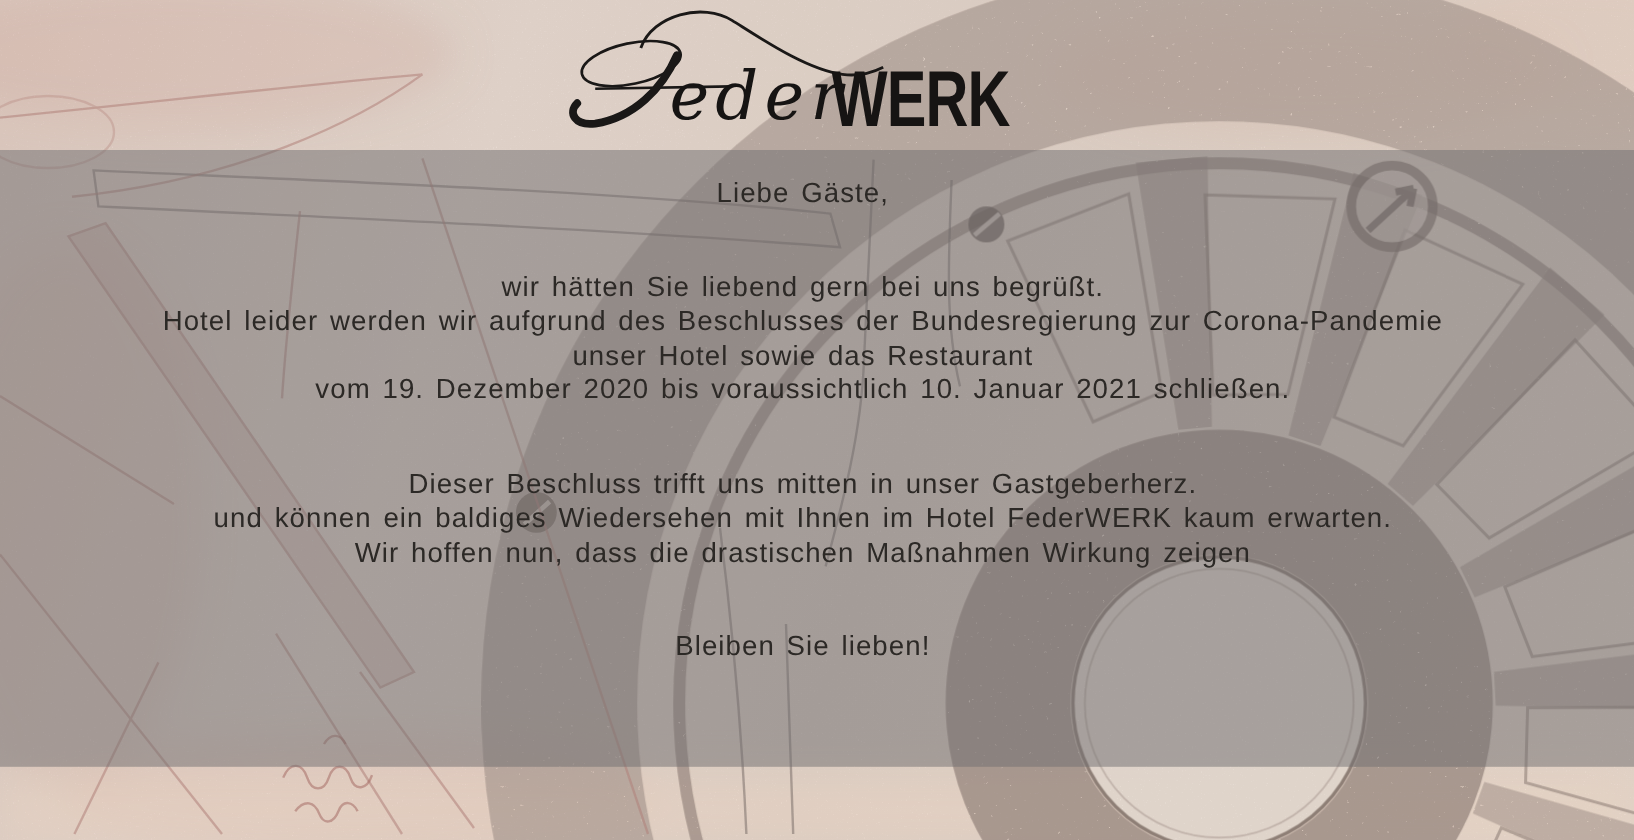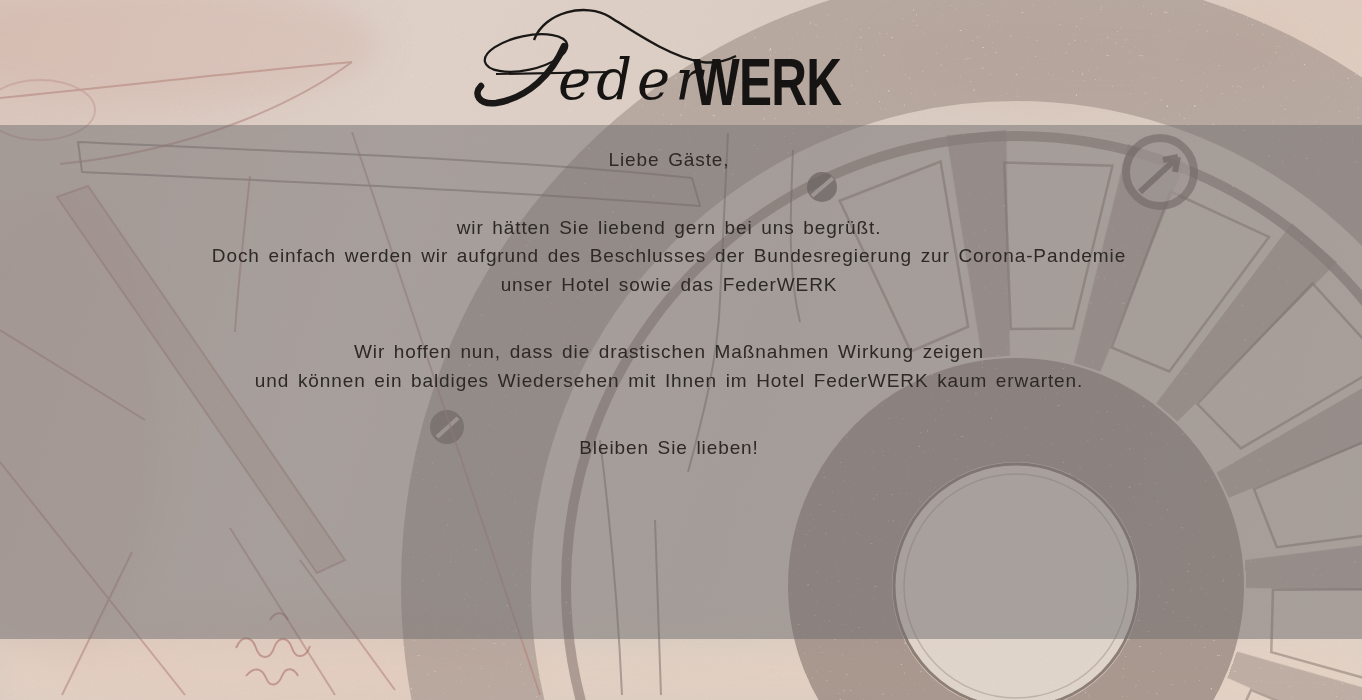--- a/index.html
+++ b/index.html
@@ -45,26 +45,26 @@
   .logo-wrap svg{display:block;}
   .message{
     position:absolute;
     top:125px;
     left:0;
     width:100%;
     padding:21px 24px 0 0;
     box-sizing:border-box;
     text-align:center;
     color:var(--text);
-    font-size:19px;
+    font-size:23px;
     line-height:28.5px;
     letter-spacing:0.9px;
     word-spacing:2.5px;
   }
-  .para{margin-top:39px;}
+  .para{margin-top:50px;}
   .line{white-space:nowrap;}
 </style>
 </head>
 <body>
 
 <div class="stage">
 
   <svg class="sketch-layer" width="1362" height="700" viewBox="0 0 1362 700" xmlns="http://www.w3.org/2000/svg">
     <defs>
       <filter id="speckle" x="-15%" y="-15%" width="130%" height="130%">
@@ -175,27 +175,29 @@
       <text x="84" y="97" fill="var(--logo,#161413)" style="font-family:'DejaVu Serif',serif;font-style:italic;font-size:56px;letter-spacing:5px;">eder</text>
       <text transform="translate(219,103) scale(0.75,1)" fill="var(--logo,#161413)" style="font-family:'Liberation Sans',sans-serif;font-weight:bold;font-size:66px;letter-spacing:-1px;">WERK</text>
     </svg>
   </div>
 
   <div class="message">
     <div class="line">Liebe Gäste,</div>
 
     <div class="para">
       <div class="line">wir hätten Sie liebend gern bei uns begrüßt.</div>
-      <div class="line">Doch einfach werden wir aufgrund des Beschlusses der Bundesregierung zur Corona-Pandemie</div>
-      <div class="line">unser Hotel sowie das FederWERK</div>
-    </div>
-
-    <div class="para">
+      <div class="line">Hotel leider werden wir aufgrund des Beschlusses der Bundesregierung zur Corona-Pandemie</div>
+      <div class="line">unser Hotel sowie das Restaurant</div>
+      <div class="line">vom 19. Dezember 2020 bis voraussichtlich 10. Januar 2021 schließen.</div>
+    </div>
+
+    <div class="para">
+      <div class="line">Dieser Beschluss trifft uns mitten in unser Gastgeberherz.</div>
+      <div class="line">und können ein baldiges Wiedersehen mit Ihnen im Hotel FederWERK kaum erwarten.</div>
       <div class="line">Wir hoffen nun, dass die drastischen Maßnahmen Wirkung zeigen</div>
-      <div class="line">und können ein baldiges Wiedersehen mit Ihnen im Hotel FederWERK kaum erwarten.</div>
     </div>
 
     <div class="para">
     </div>
 
     <div class="para">
       <div class="line">Bleiben Sie lieben!</div>
     </div>
   </div>
 

